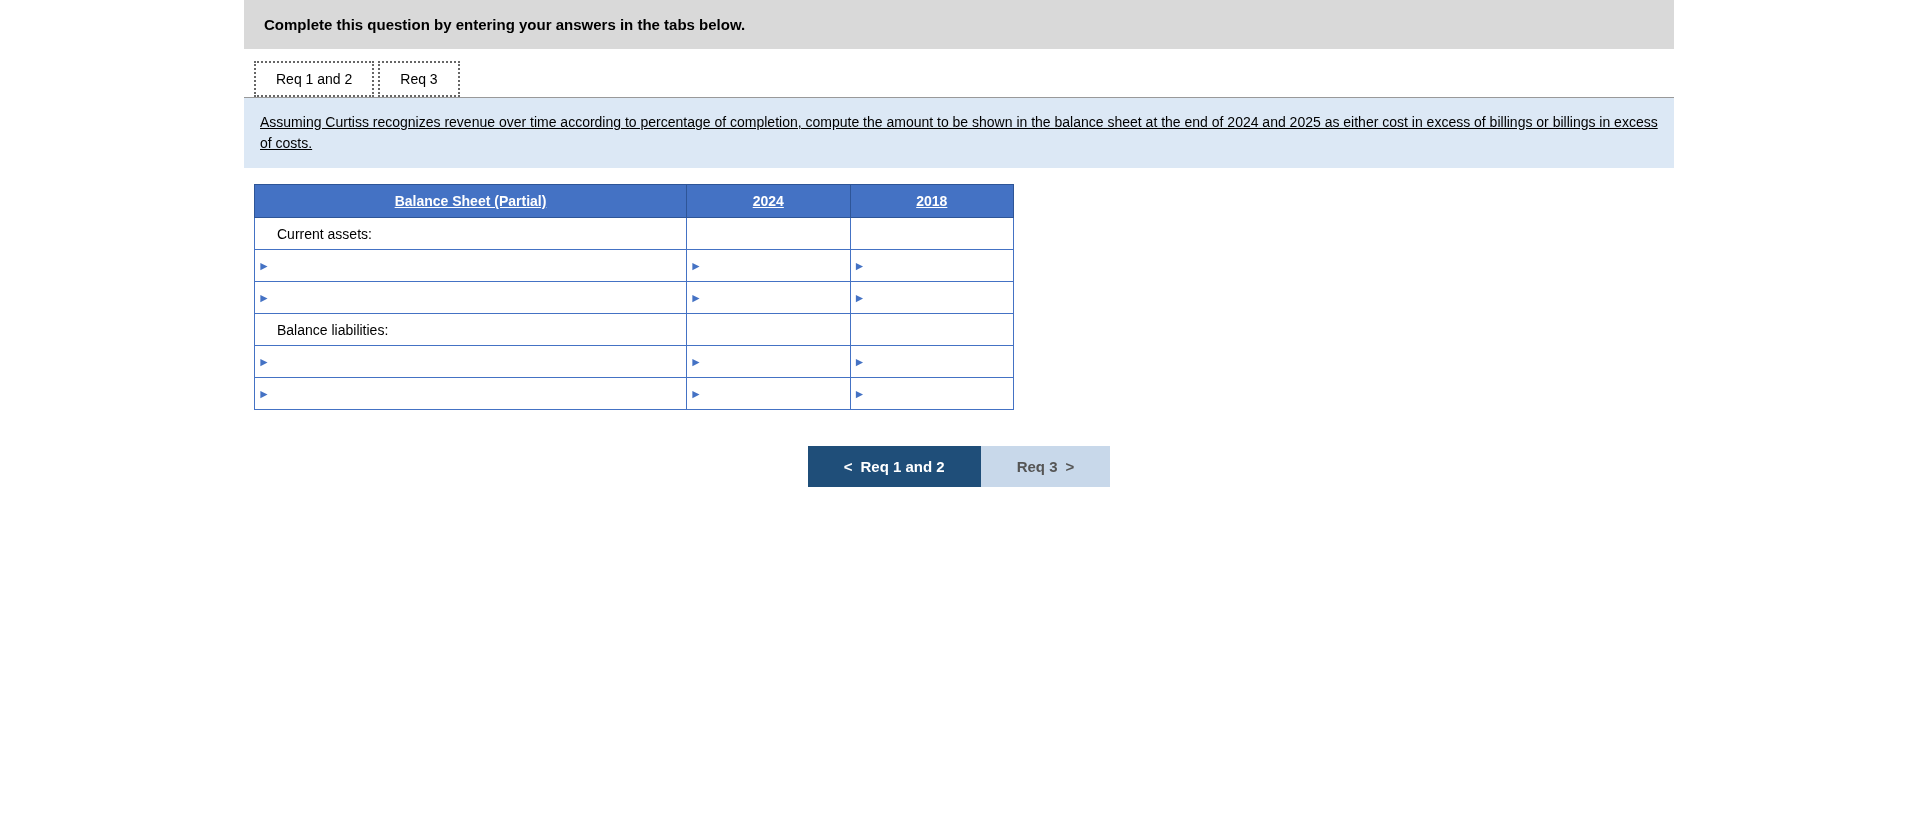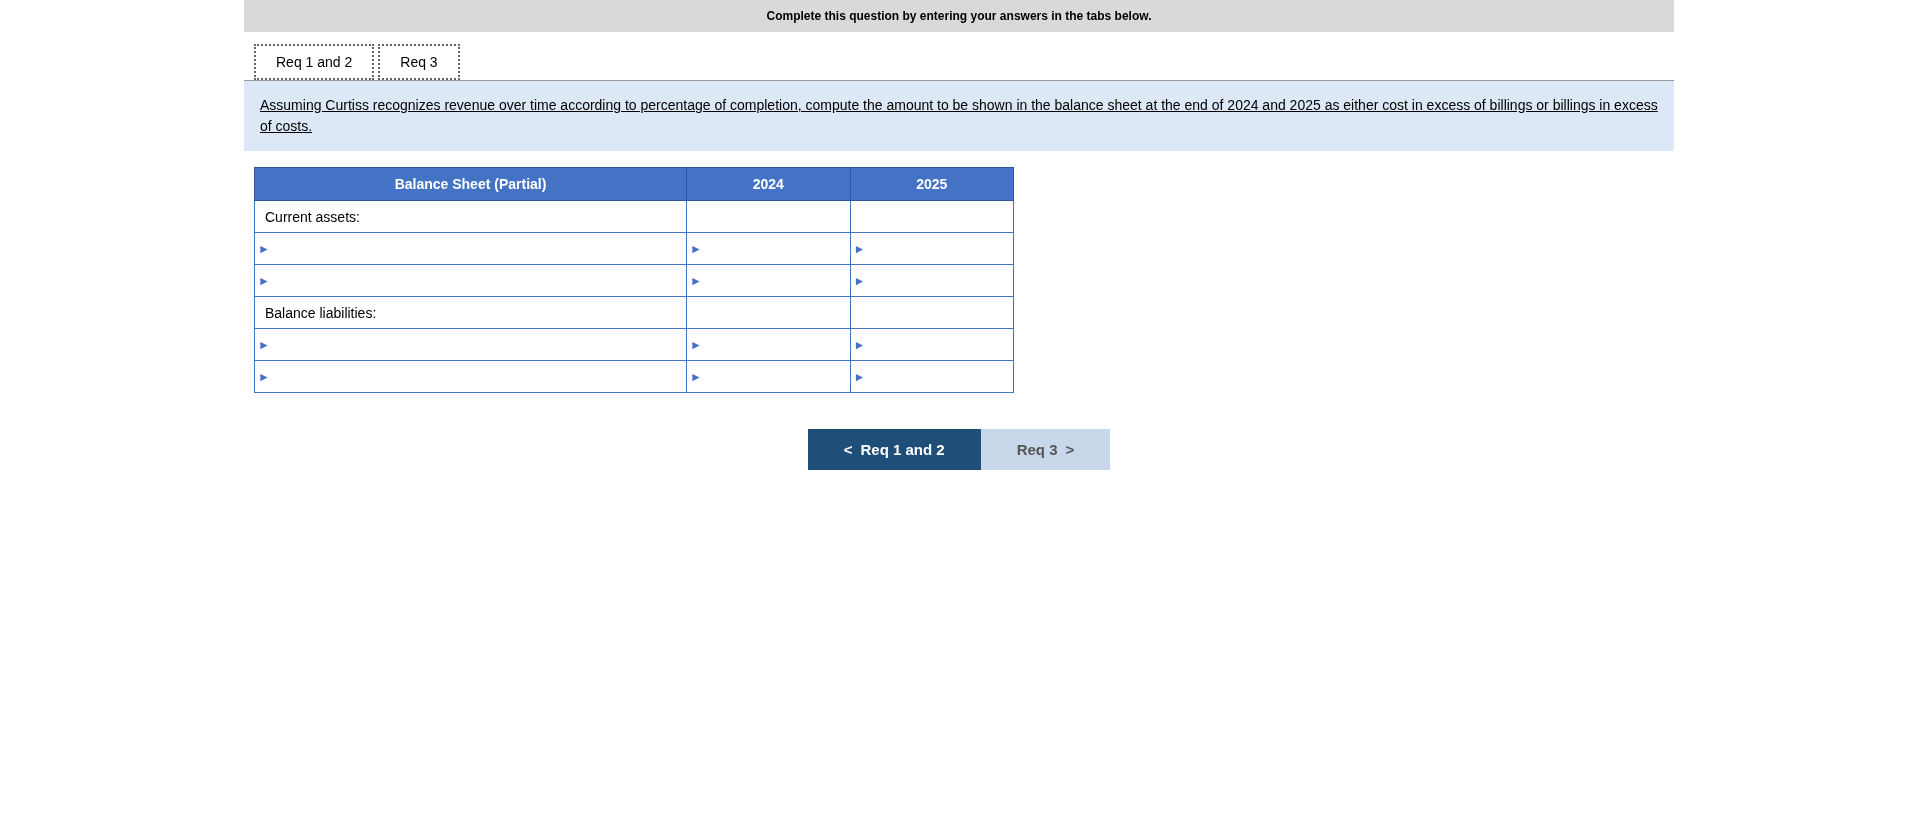--- a/index.html
+++ b/index.html
@@ -18,25 +18,24 @@
 
     .page-wrapper {
       width: 1430px;
       margin: 0 auto;
       padding: 0;
     }
 
     
     .header-banner {
       background: #d9d9d9;
-      padding: 9px 20px;
+      padding: 16px 20px;
       font-weight: bold;
-      font-size: 12px;
+      font-size: 15px;
       margin-bottom: 0;
-      text-align: center;
     }
 
     
     .tabs-area {
       display: flex;
       align-items: flex-end;
       padding: 12px 10px 0 10px;
       border-bottom: 1px solid #999;
       background: #fff;
     }
@@ -81,29 +80,30 @@
     }
 
     table.balance-sheet thead tr th {
       background: #4472c4;
       color: #fff;
       font-weight: bold;
       font-size: 14px;
       text-align: center;
       padding: 8px 10px;
       border: 1px solid #2e5597;
+      text-decoration: underline;
     }
 
     table.balance-sheet thead tr th:first-child {
       text-align: center;
     }
 
     table.balance-sheet tbody tr td {
       border: 1px solid #4472c4;
-      padding: 6px 10px;
+      padding: 6px 22px;
       font-size: 14px;
       height: 32px;
     }
 
     table.balance-sheet tbody tr td:first-child {
       width: 370px;
     }
 
     table.balance-sheet tbody tr td:not(:first-child) {
       width: 140px;
@@ -194,21 +194,21 @@
   <div class="description-area">
     <span>Assuming Curtiss recognizes revenue over time according to percentage of completion, compute the amount to be shown in the balance sheet at the end of 2024 and 2025 as either cost in excess of billings or billings in excess of costs.</span>
   </div>
 
   <div class="table-area">
     <table class="balance-sheet">
       <thead>
         <tr>
           <th>Balance Sheet (Partial)</th>
           <th>2024</th>
-          <th>2025</th>
+          <th>2018</th>
         </tr>
       </thead>
       <tbody>
 
         <tr>
           <td class="label-cell">
             <span>Current assets:</span>
           </td>
           <td class="label-cell"></td>
           <td class="label-cell"></td>

